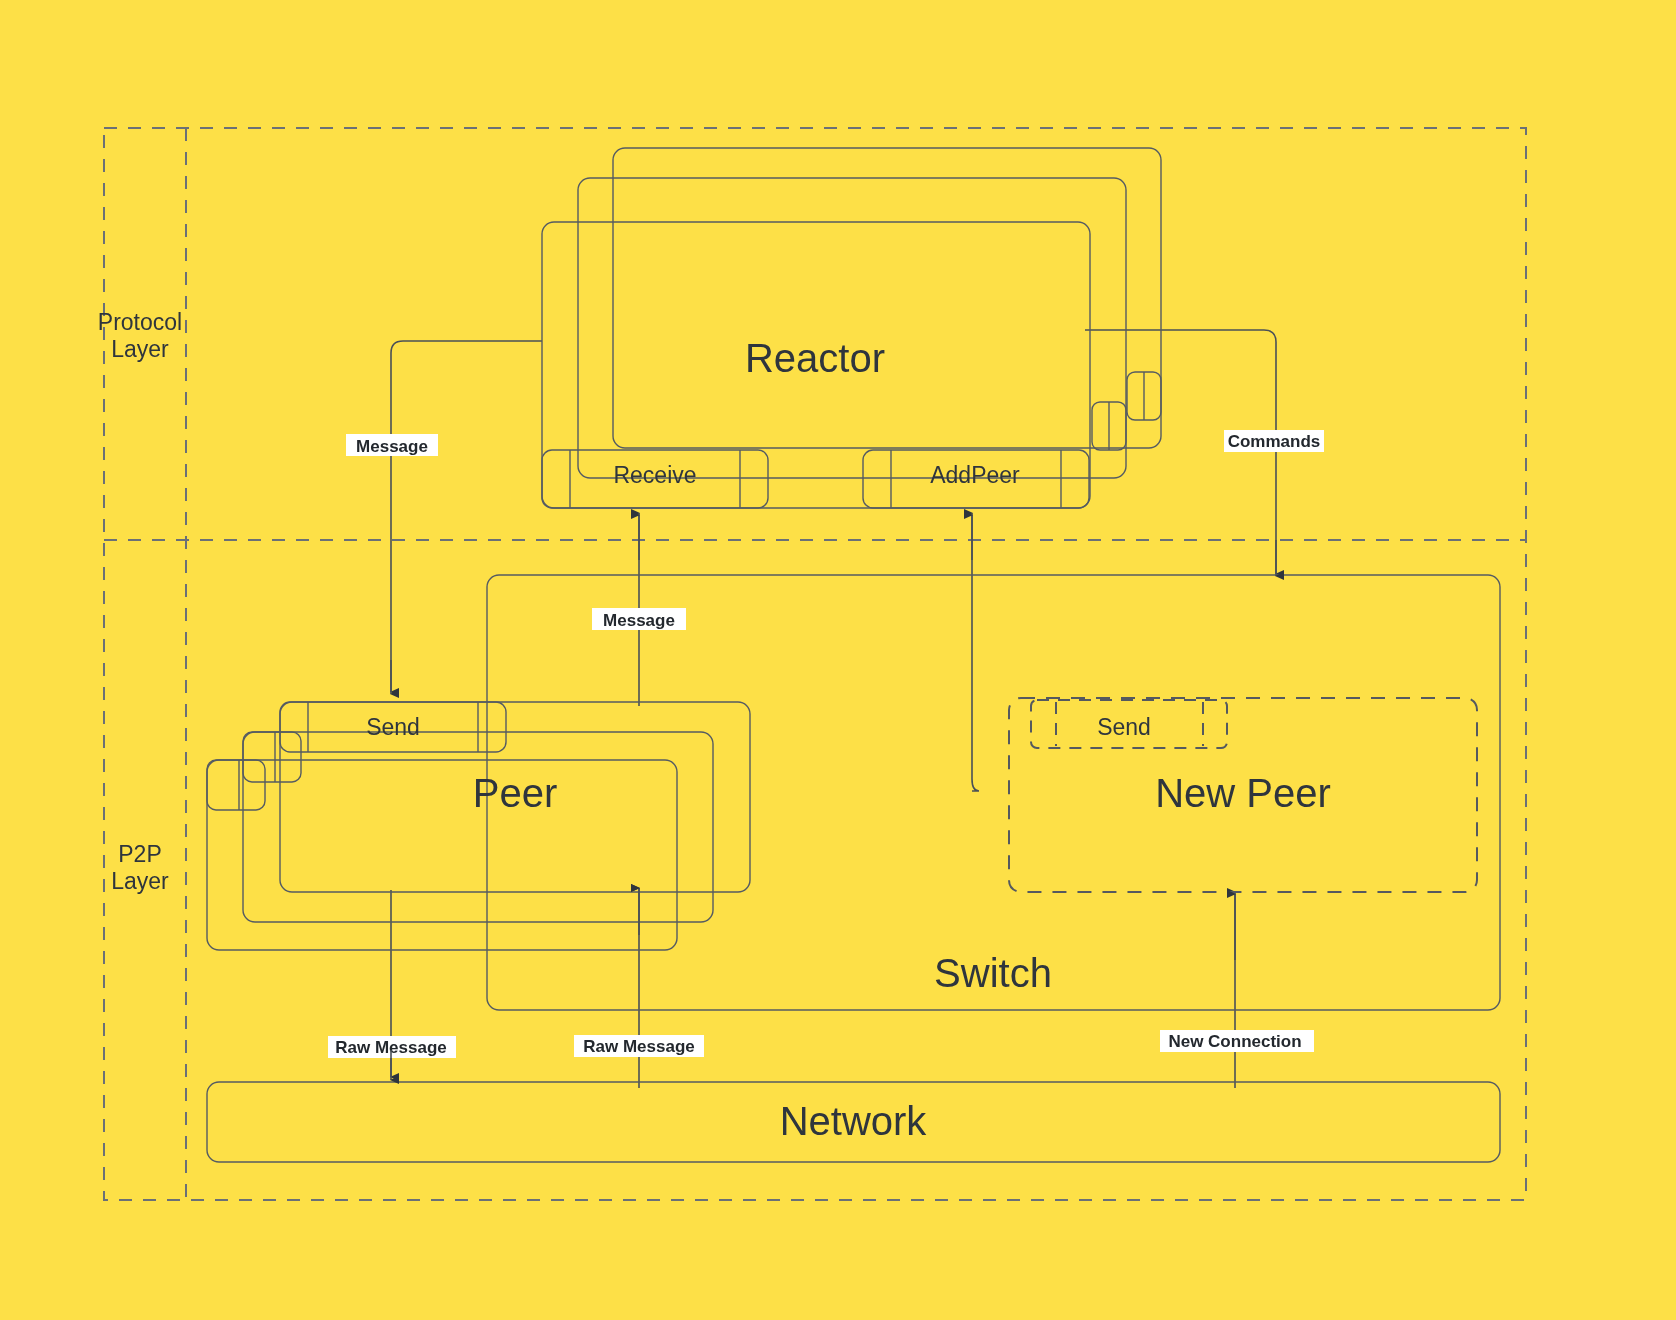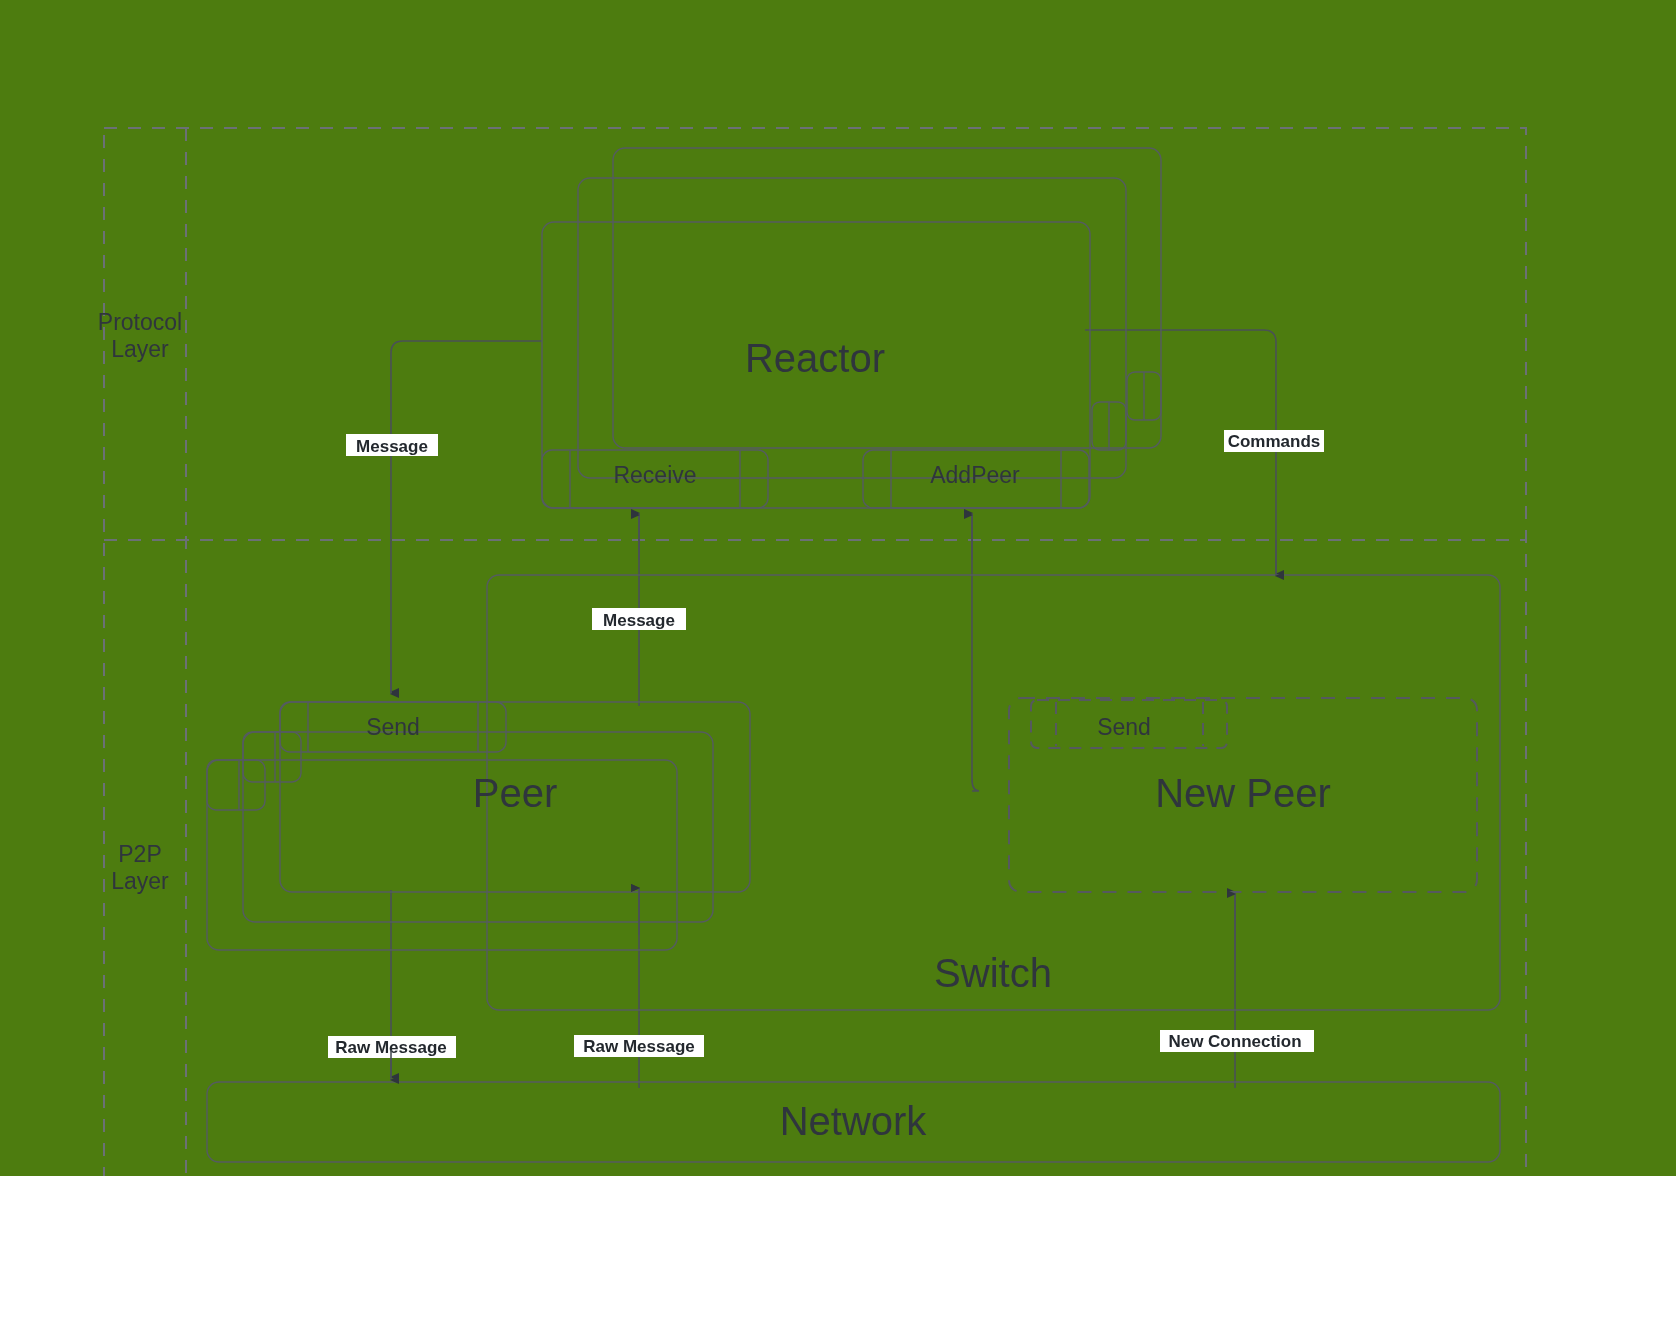--- a/index.html
+++ b/index.html
@@ -3,22 +3,22 @@
 <meta charset="utf-8">
 <style>
   html, body {
     margin: 0;
     padding: 0;
     background: #ffffff;
   }
   #stage {
     position: relative;
     width: 1676px;
-    height: 1176px;
-    background: #4d7c0f;
+    height: 1320px;
+    background: #fde047;
     font-family: "Liberation Sans", sans-serif;
     overflow: hidden;
   }
   svg#diagram {
     position: absolute;
     left: 0;
     top: 0;
     width: 1676px;
     height: 1320px;
   }

